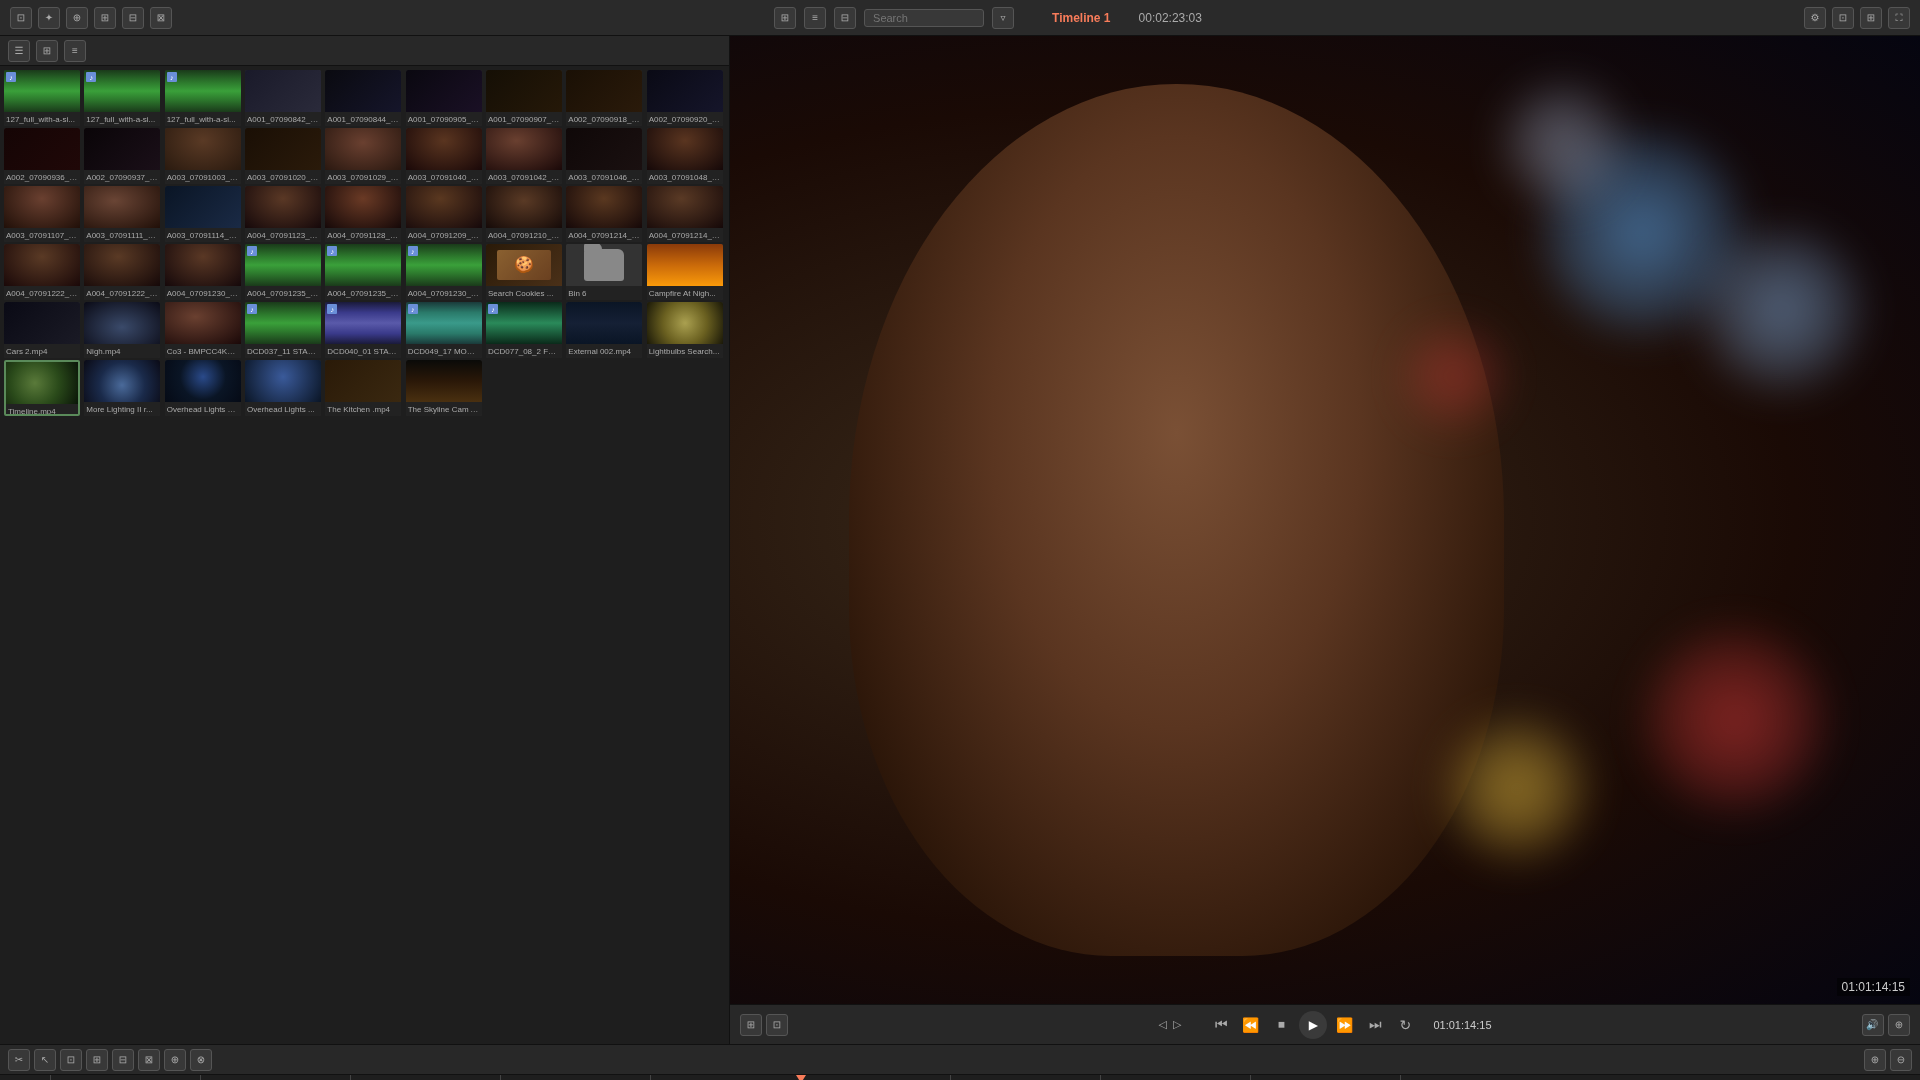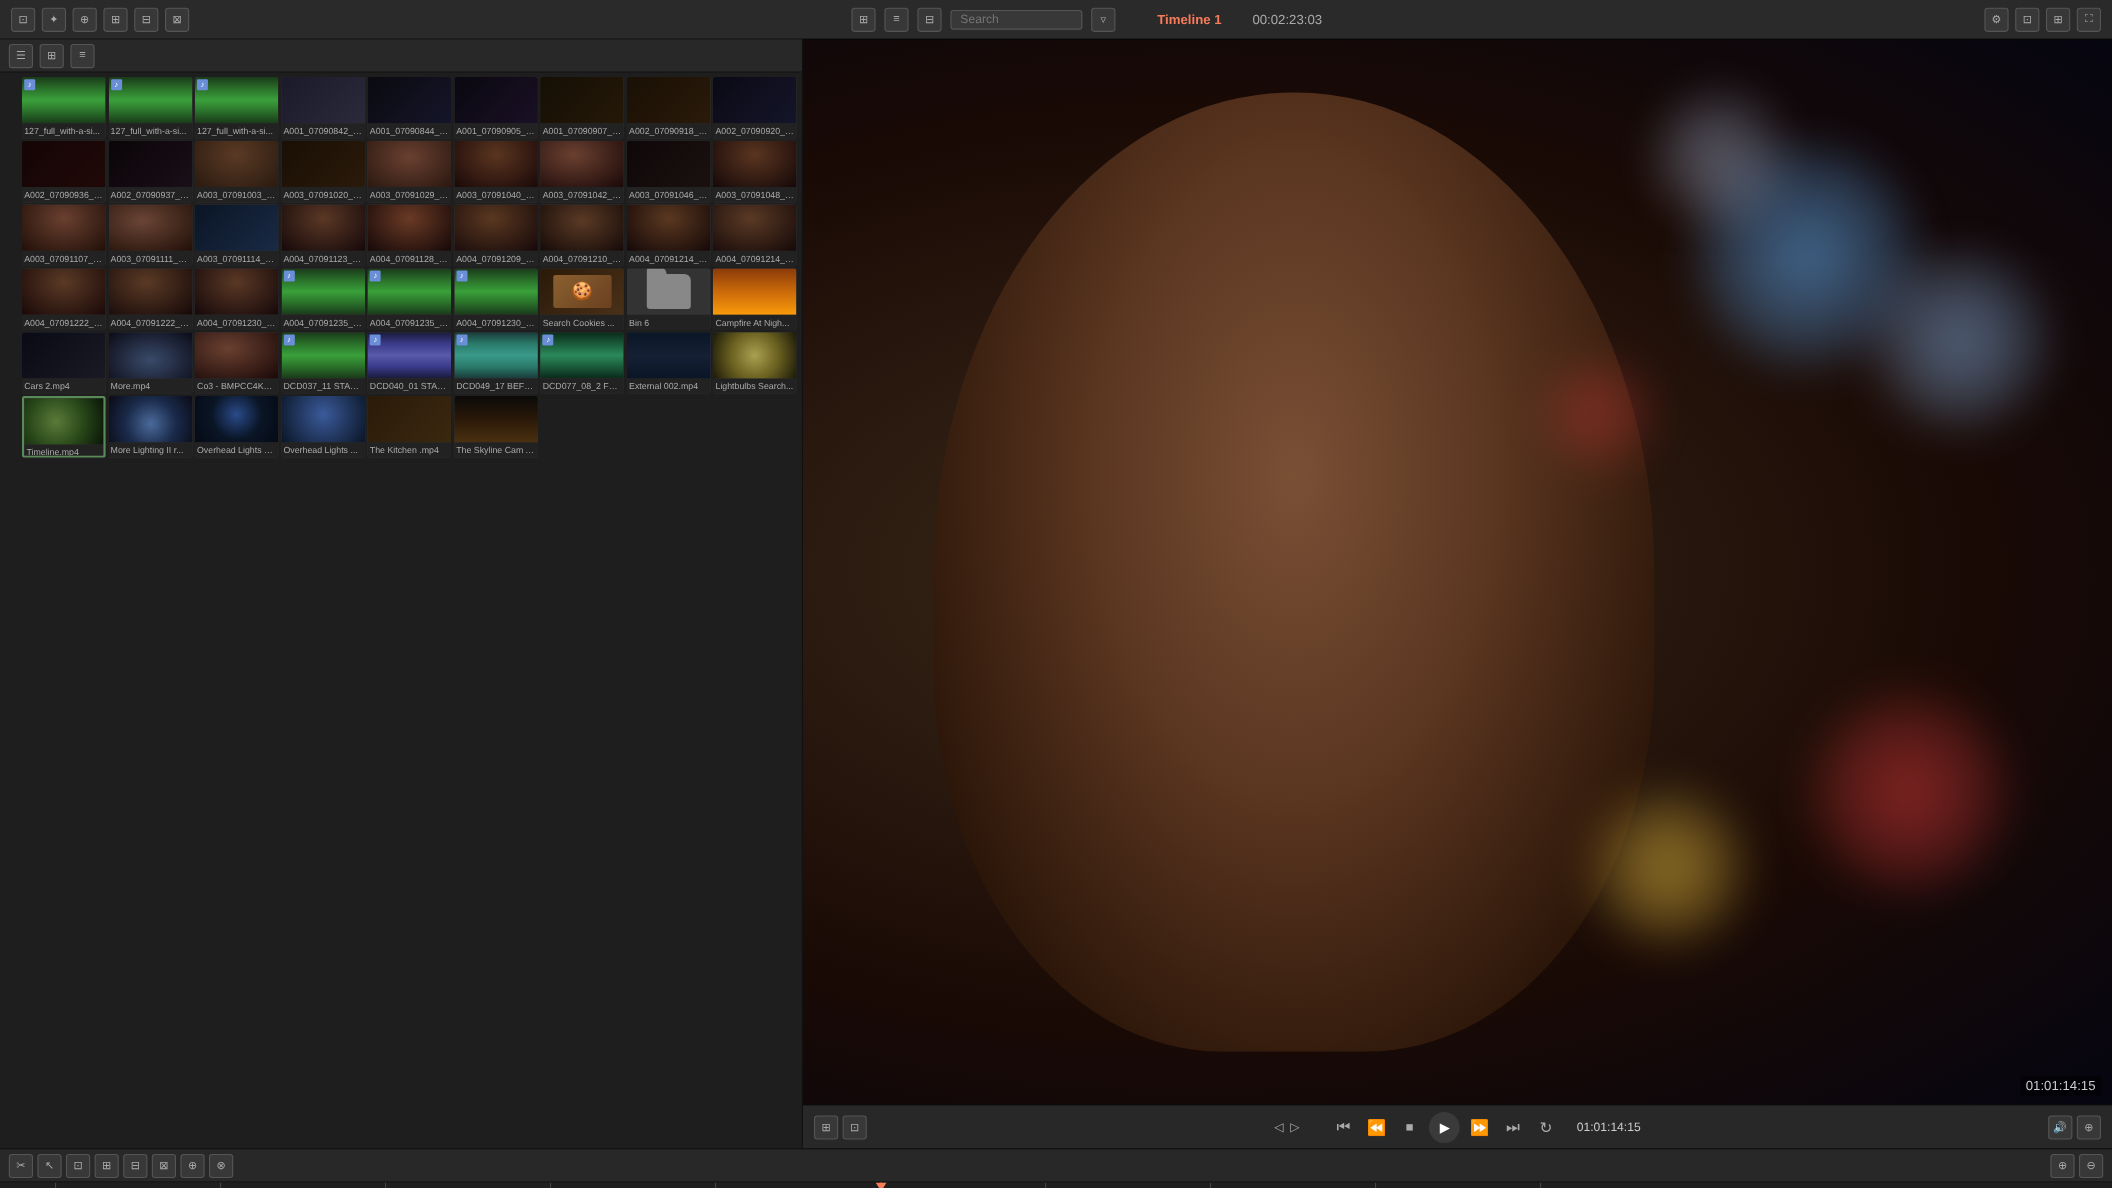--- a/index.html
+++ b/index.html
@@ -68,21 +68,20 @@
       gap: 6px;
     }
     #media-grid {
       flex: 1;
       overflow: hidden;
       display: grid;
       grid-template-columns: repeat(9, 1fr);
       gap: 2px;
       padding: 4px;
       align-content: start;
-      margin-left: 16px;
     }
     .media-thumb {
       width: 76px;
       height: 56px;
       background: #333;
       border-radius: 2px;
       overflow: hidden;
       position: relative;
       cursor: pointer;
       flex-shrink: 0;
@@ -472,21 +471,21 @@
       <div class="media-thumb">
         <div class="media-thumb-inner thumb-fire"></div>
         <div class="media-label">Campfire At Nigh...</div>
       </div>
       <div class="media-thumb">
         <div class="media-thumb-inner thumb-city" style="background:linear-gradient(135deg,#0a0a15,#1a1a25)"></div>
         <div class="media-label">Cars 2.mp4</div>
       </div>
       <div class="media-thumb">
         <div class="media-thumb-inner" style="background:radial-gradient(ellipse at 50% 60%,#3a4a6a,#0a0a15)"></div>
-        <div class="media-label">More.mp4</div>
+        <div class="media-label">Nigh.mp4</div>
       </div>
       <div class="media-thumb">
         <div class="media-thumb-inner" style="background:radial-gradient(ellipse at 40% 35%,#6a4030,#1a0808)"></div>
         <div class="media-label">Co3 - BMPCC4K_Jo...</div>
       </div>
       <div class="media-thumb">
         <div class="media-thumb-inner thumb-dark">
             <div class="audio-wave"></div>
             <span class="note-icon">♪</span>
           </div>
@@ -497,21 +496,21 @@
             <div class="audio-wave" style="background:linear-gradient(to bottom,#1a1a3a,#3a3a8a,#5a5aaa,#3a3a8a,#1a1a3a)"></div>
             <span class="note-icon">♪</span>
           </div>
         <div class="media-label">DCD040_01 STAR...</div>
       </div>
       <div class="media-thumb">
         <div class="media-thumb-inner thumb-dark">
             <div class="audio-wave" style="background:linear-gradient(to bottom,#1a3a3a,#2a7a6a,#3a9a8a,#2a7a6a,#1a3a3a)"></div>
             <span class="note-icon">♪</span>
           </div>
-        <div class="media-label">DCD049_17 BEFO...</div>
+        <div class="media-label">DCD049_17 MOTI...</div>
       </div>
 
       <div class="media-thumb">
         <div class="media-thumb-inner thumb-dark">
             <div class="audio-wave" style="background:linear-gradient(to bottom,#0a2a1a,#1a5a3a,#2a8a5a,#1a5a3a,#0a2a1a)"></div>
             <span class="note-icon">♪</span>
           </div>
         <div class="media-label">DCD077_08_2 FLO...</div>
       </div>
       <div class="media-thumb">

